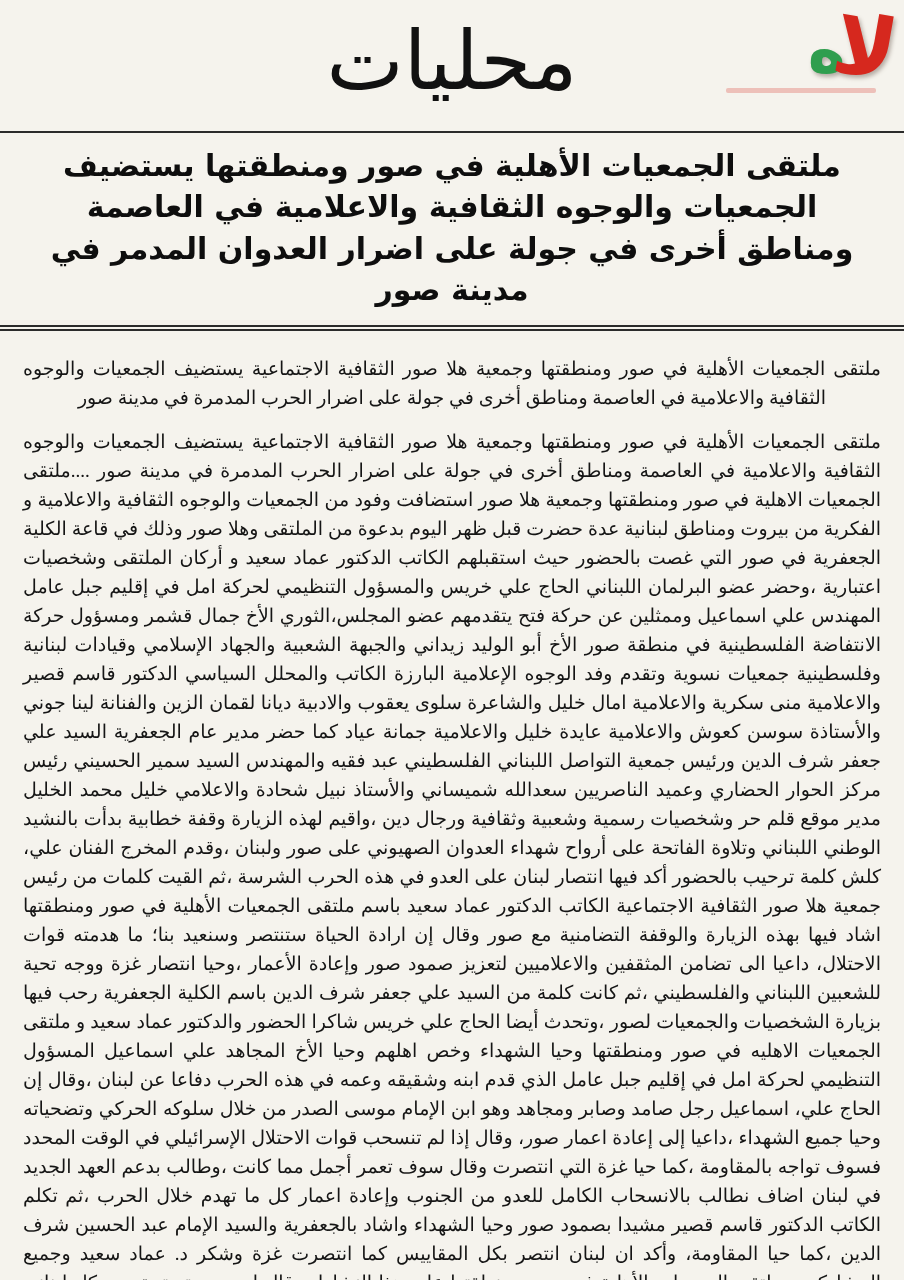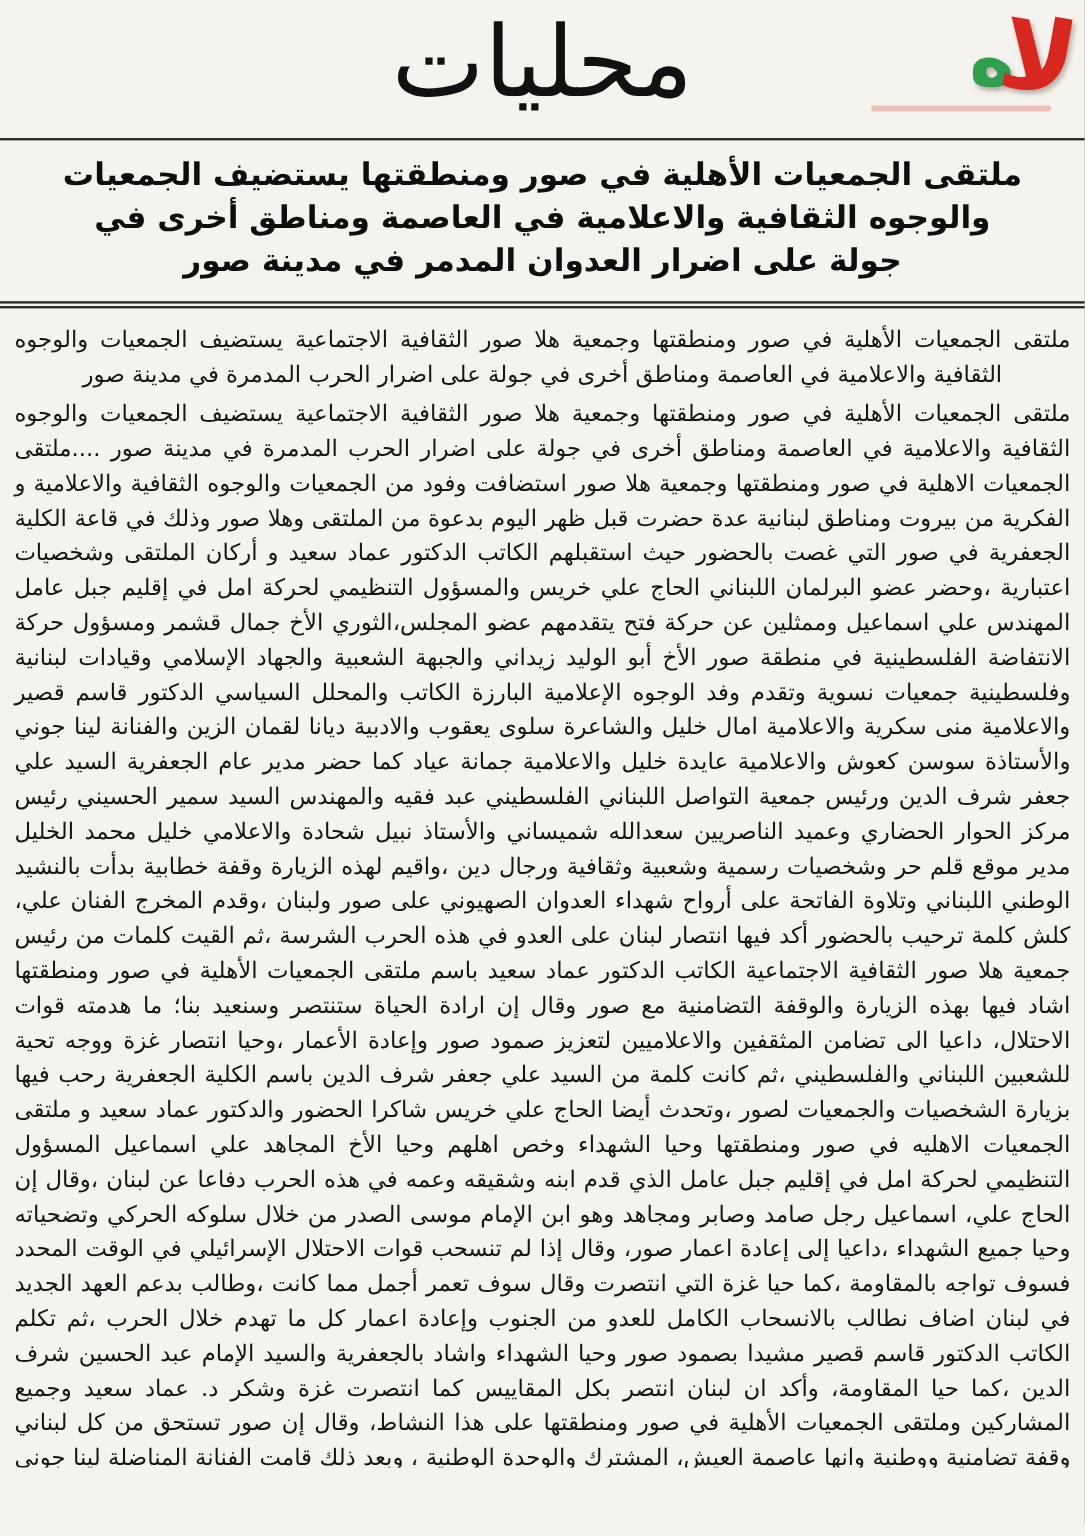--- a/index.html
+++ b/index.html
@@ -3,21 +3,21 @@
 <meta charset="utf-8">
 <style>
   html,body{margin:0;padding:0;background:#9a9a9a;}
   .page{
     width:904px;height:1280px;margin:0 auto;position:relative;overflow:hidden;
     background:#f5f3ed;color:#151515;
     font-family:"DejaVu Sans", sans-serif;
     box-sizing:border-box;
   }
   
-  .header{height:117px;position:relative;border-bottom:2px solid #2b2b2b;box-sizing:border-box;}
+  .header{height:133px;position:relative;border-bottom:2px solid #2b2b2b;box-sizing:border-box;}
   .section-title{
     position:absolute;top:50%;left:50%;transform:translate(-50%,-56%);
     font-size:82px;line-height:1;font-weight:400;color:#111;letter-spacing:-2px;
     white-space:nowrap;
   }
   .logo{
     position:absolute;top:4px;right:16px;direction:rtl;
     display:flex;align-items:flex-end;user-select:none;
     filter:drop-shadow(2px 3px 2px rgba(60,40,30,.35));
   }
@@ -25,29 +25,29 @@
   .logo .ha{color:var(--logo-green);font-size:64px;}
   .logo .la{color:var(--logo-red);font-size:84px;transform:rotate(10deg) translateY(6px);margin:0 -10px;z-index:2;}
   .logo .sour{color:var(--logo-green);font-size:58px;transform:translateY(4px);}
   .logo-tagline{
     position:absolute;top:88px;right:28px;width:150px;height:5px;border-radius:2px;
     background:var(--logo-red);opacity:.25;
   }
   
   .headline{
     padding:12px 48px 14px;text-align:center;
-    font-size:26px;font-weight:700;line-height:1.38;color:#0e0e0e;
+    font-size:30px;font-weight:700;line-height:1.38;color:#0e0e0e;
   }
   .double-rule{height:2px;border-top:2px solid #2b2b2b;border-bottom:2px solid #2b2b2b;}
   
   .article{
     direction:rtl;padding:8px 8px 0;height:958px;overflow:hidden;
     font-size:19px;line-height:29px;text-align:justify;
   }
-  .article p{margin:4px;}
+  .article p{margin:15px;font-family:Liberation Serif, serif;}
   .lede{text-align:justify;text-align-last:center;}
   .body-para{text-align:justify;}
 </style>
 </head>
 <body>
 
 <div class="page" style="--logo-green:#2f9e4e; --logo-red:#d6281e;">
 
   <div class="header">
     <div class="section-title">محليات</div>

